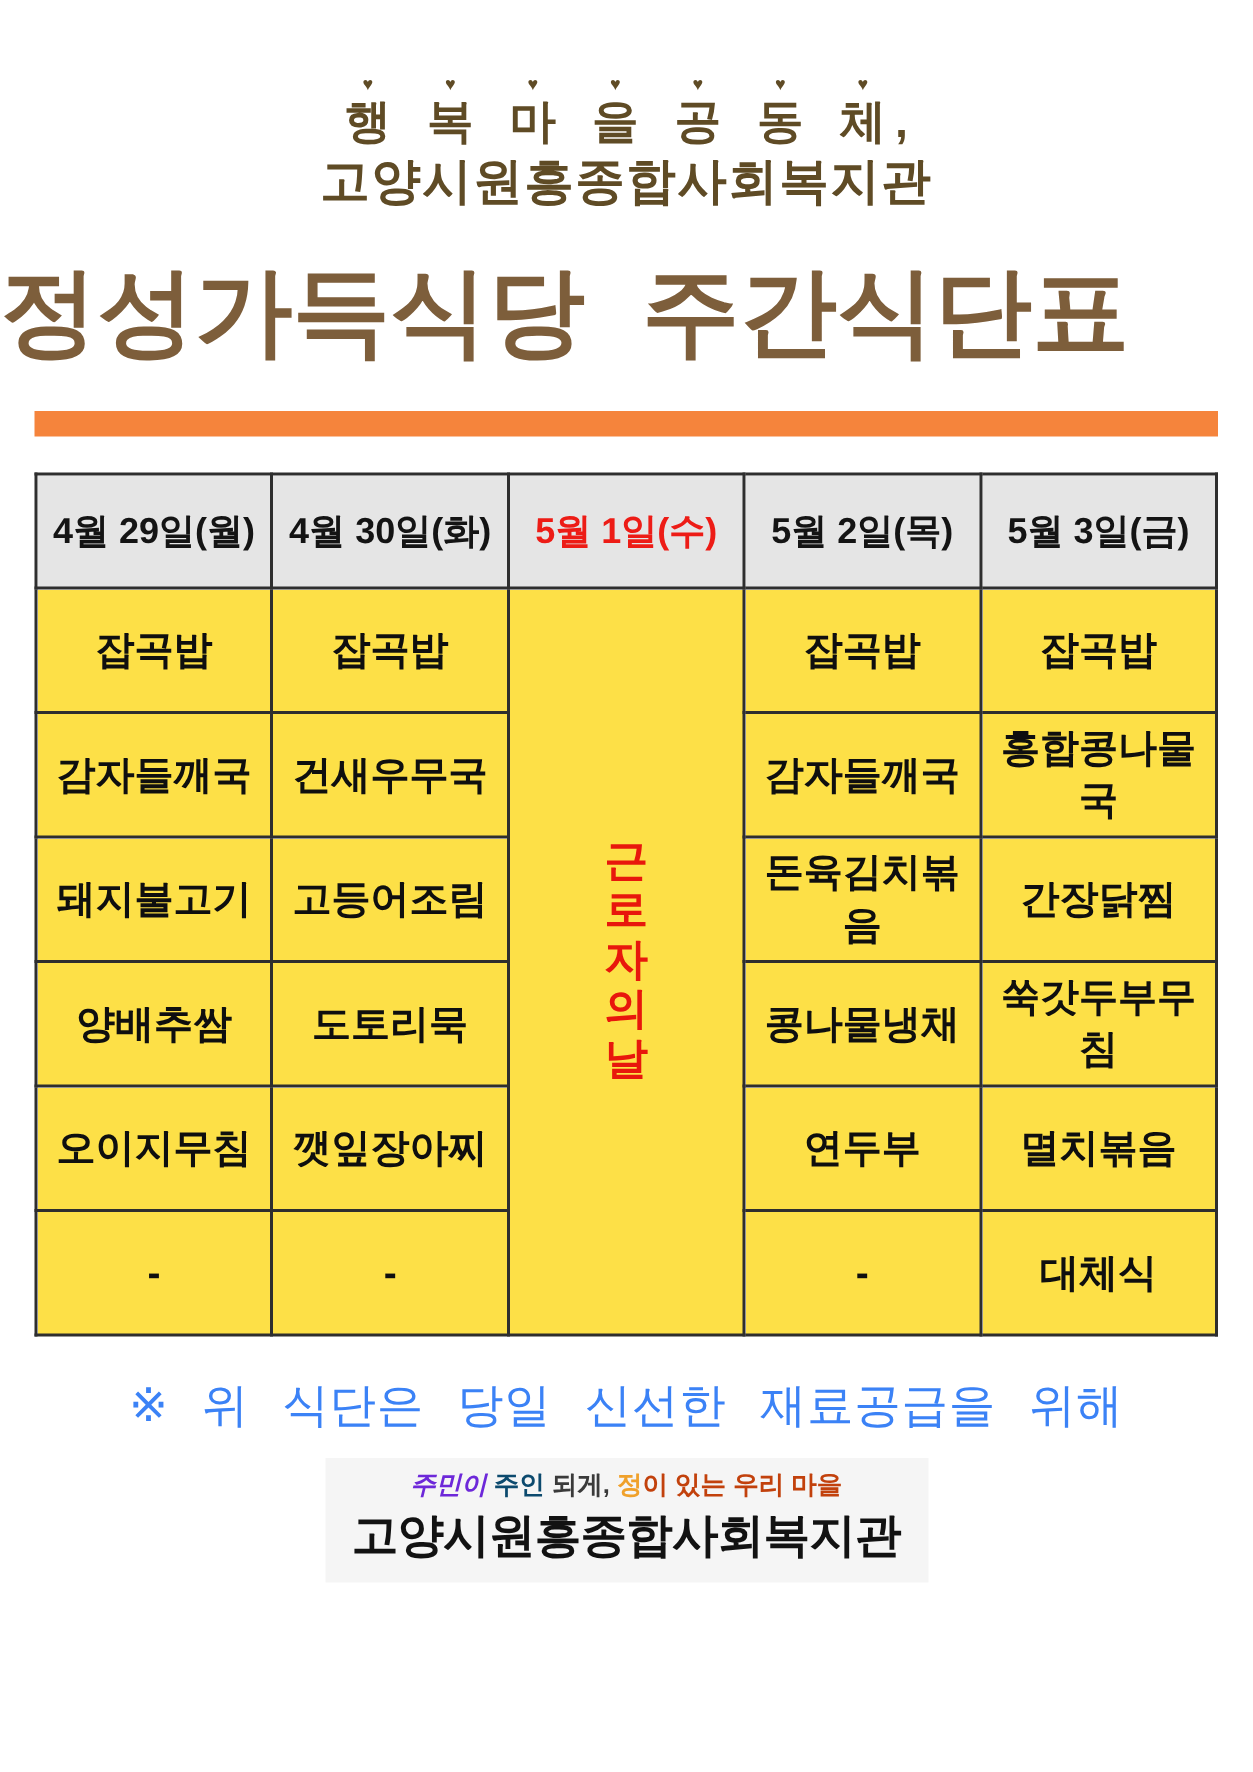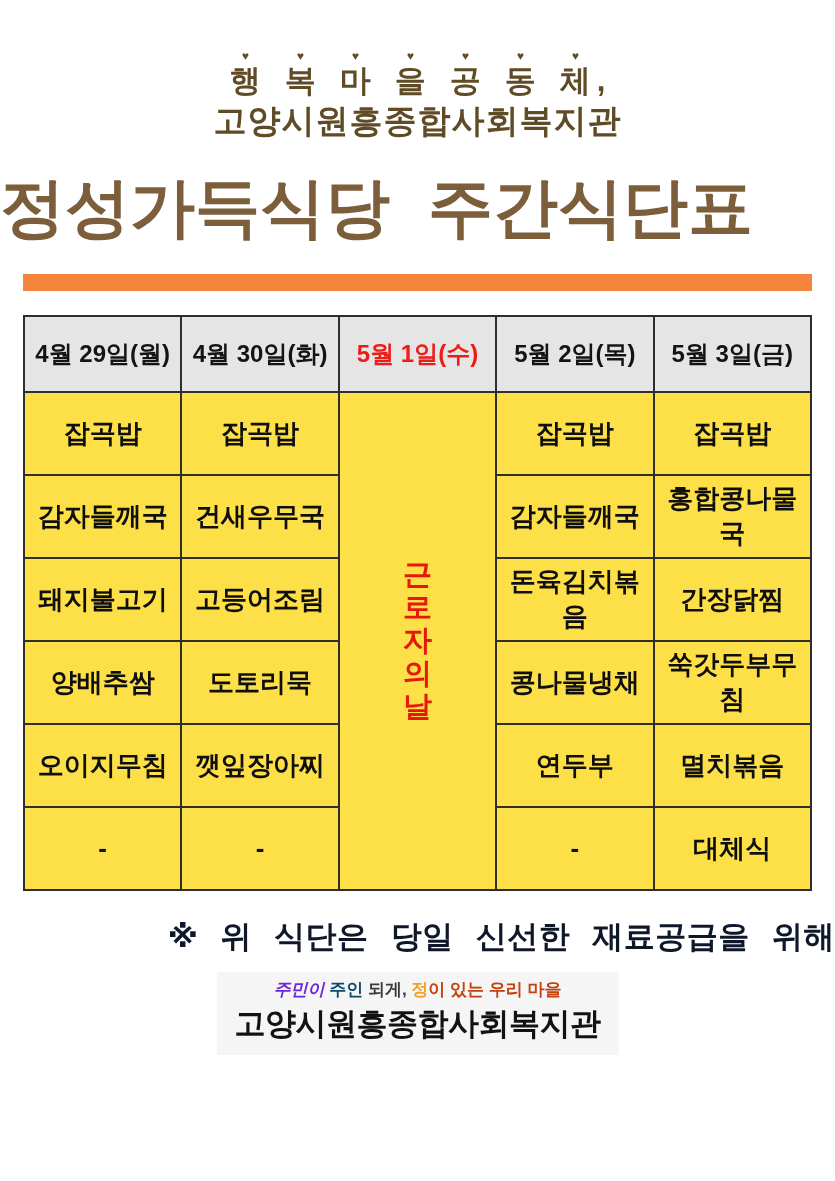--- a/index.html
+++ b/index.html
@@ -54,22 +54,22 @@
     font-size: 26px; font-weight: 700; color: #0f0f0f;
   }
   table.menu td.holiday-cell { vertical-align: middle; }
   .holiday-cell div {
     color: #e8170c; font-size: 29px; font-weight: 800;
     line-height: 1; margin: 4px 0;
   }
 
   
   .notice {
-    text-align: right; color: #0f172a;
-    font-size: 31px; font-weight: 700;
+    text-align: center; color: #3b82f6;
+    font-size: 31px; font-weight: 400;
     word-spacing: 13px; letter-spacing: 0.5px; line-height: 1.4;
   }
   .notice.first { margin-top: 24px; }
   .notice.second { margin-top: 6px; }
 
   
   .logo-wrap { display: flex; justify-content: center; margin-top: 14px; }
   .logo-box { background: #f5f5f5; padding: 6px 18px 10px 18px; text-align: center; }
   .tagline { font-size: 17px; font-weight: 700; color: #3a3a3a; }
   .logo-name {

